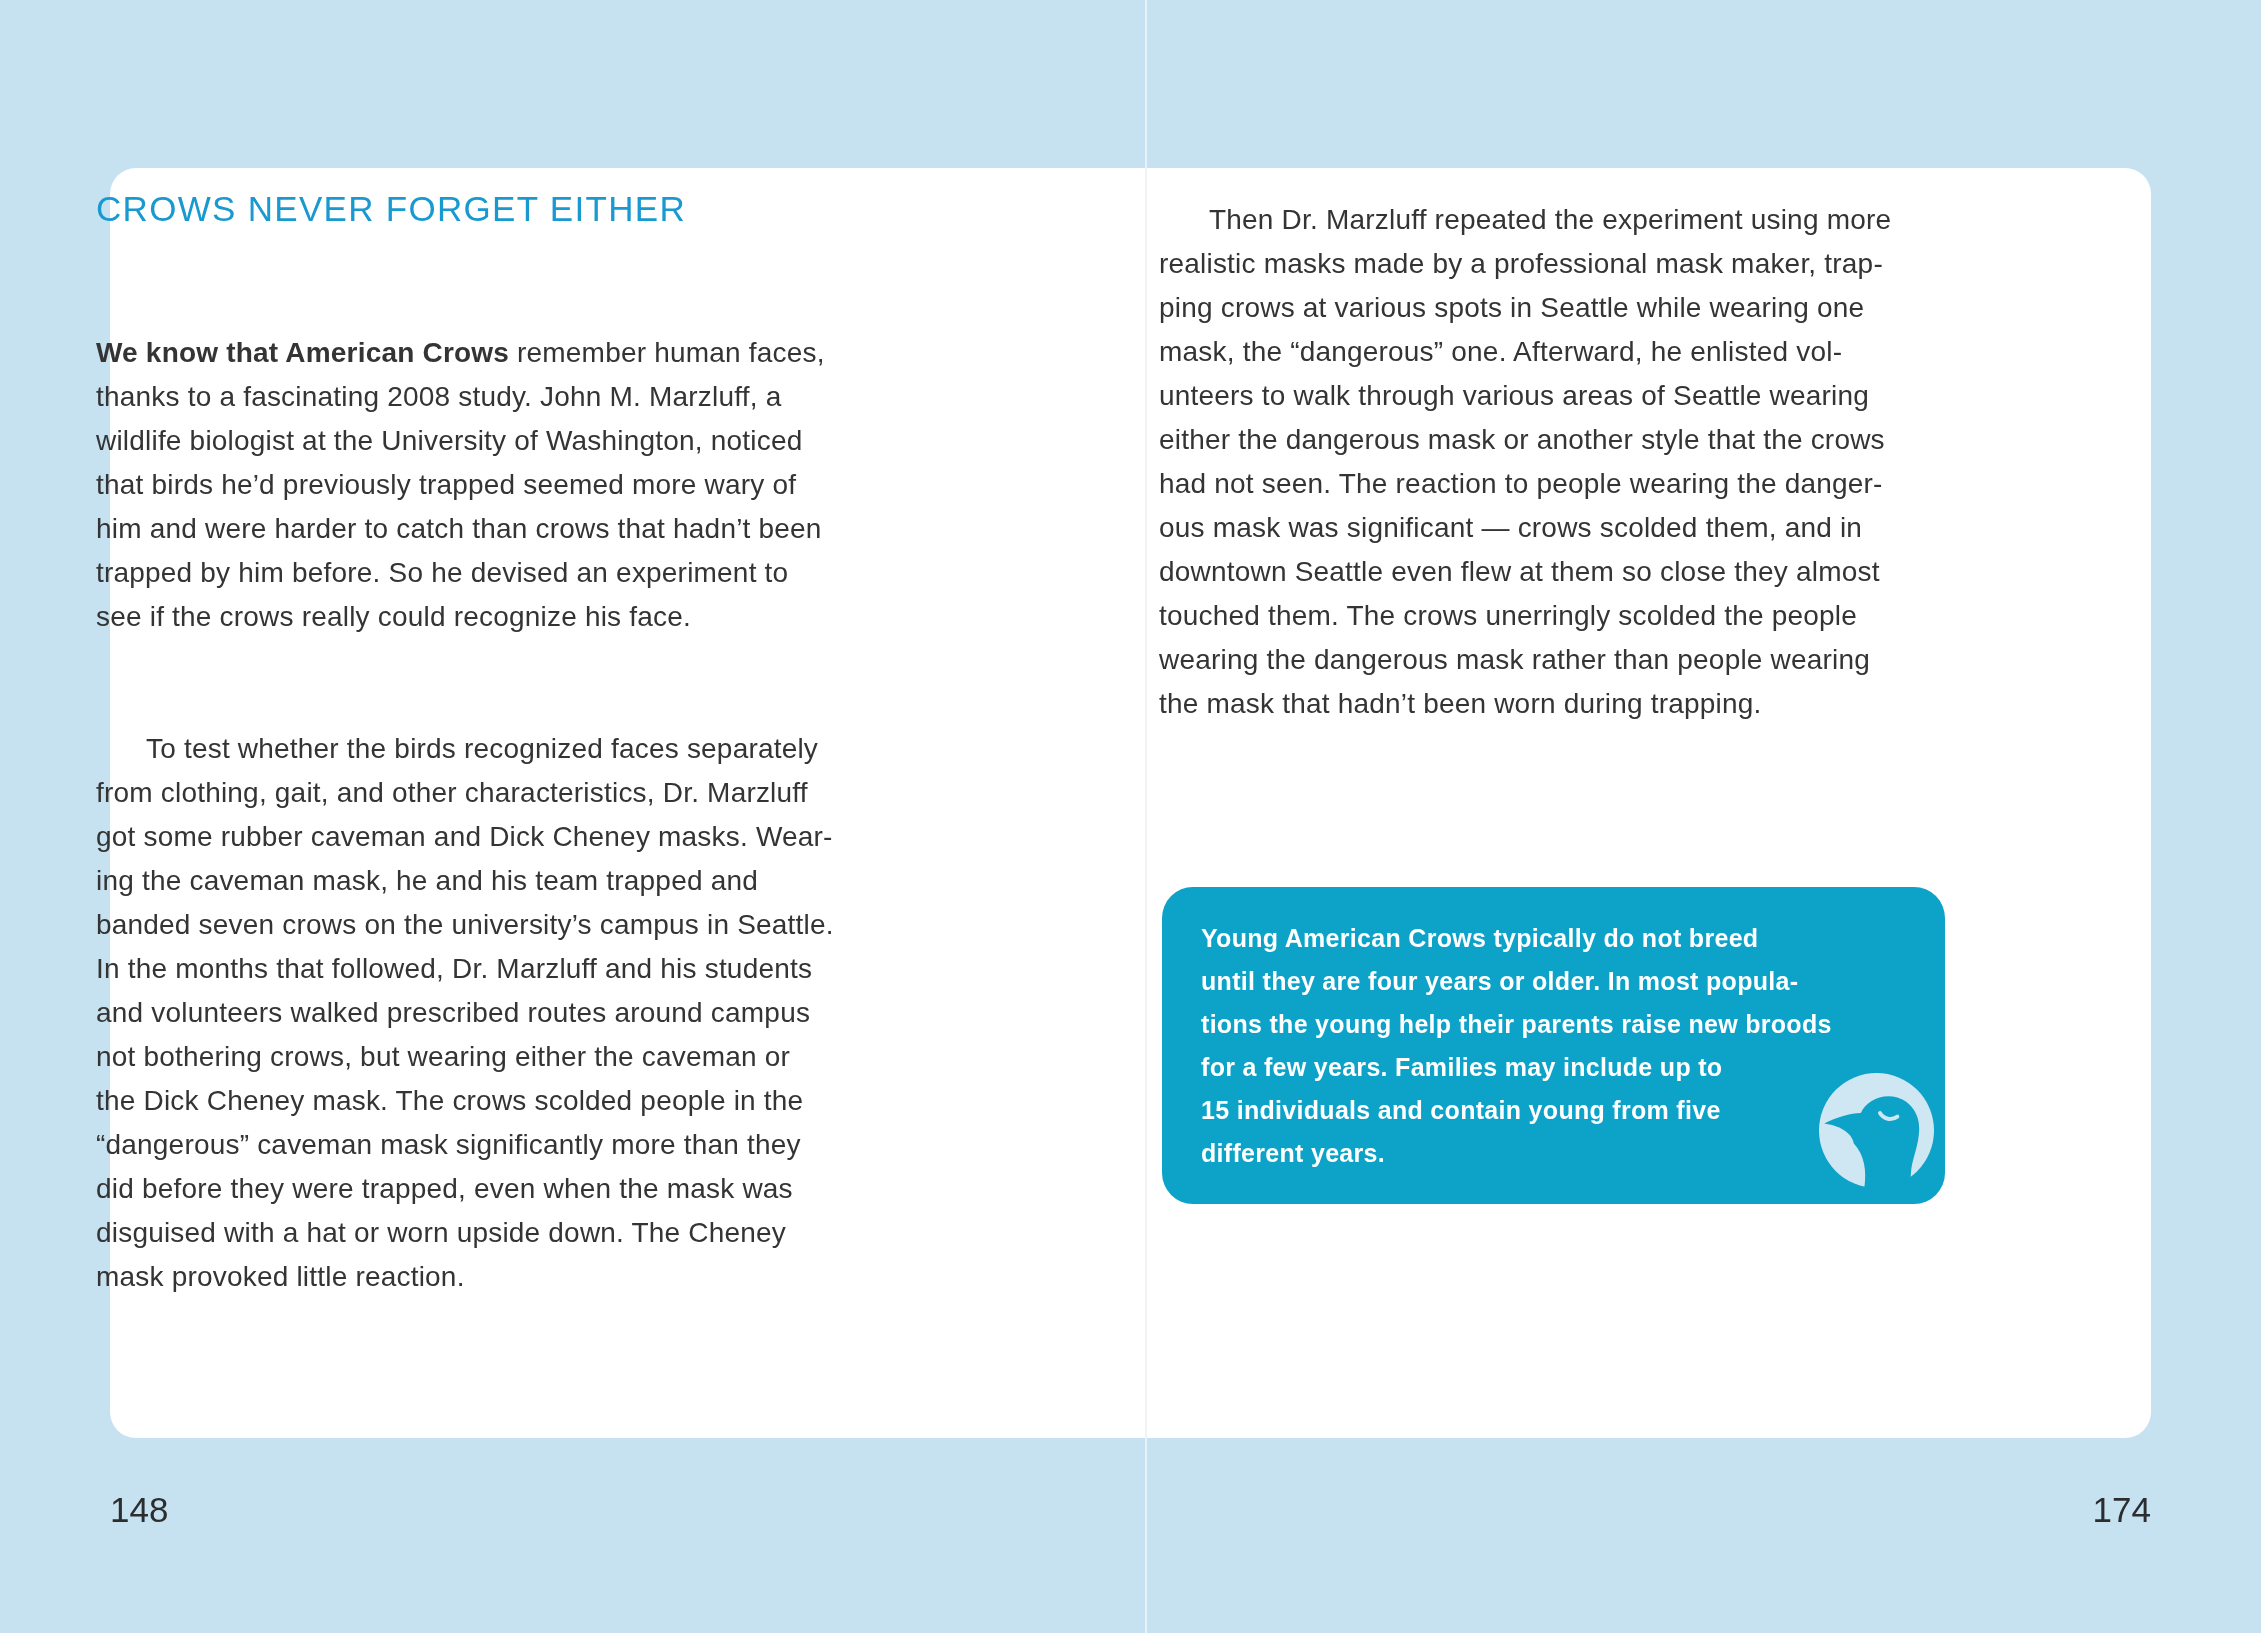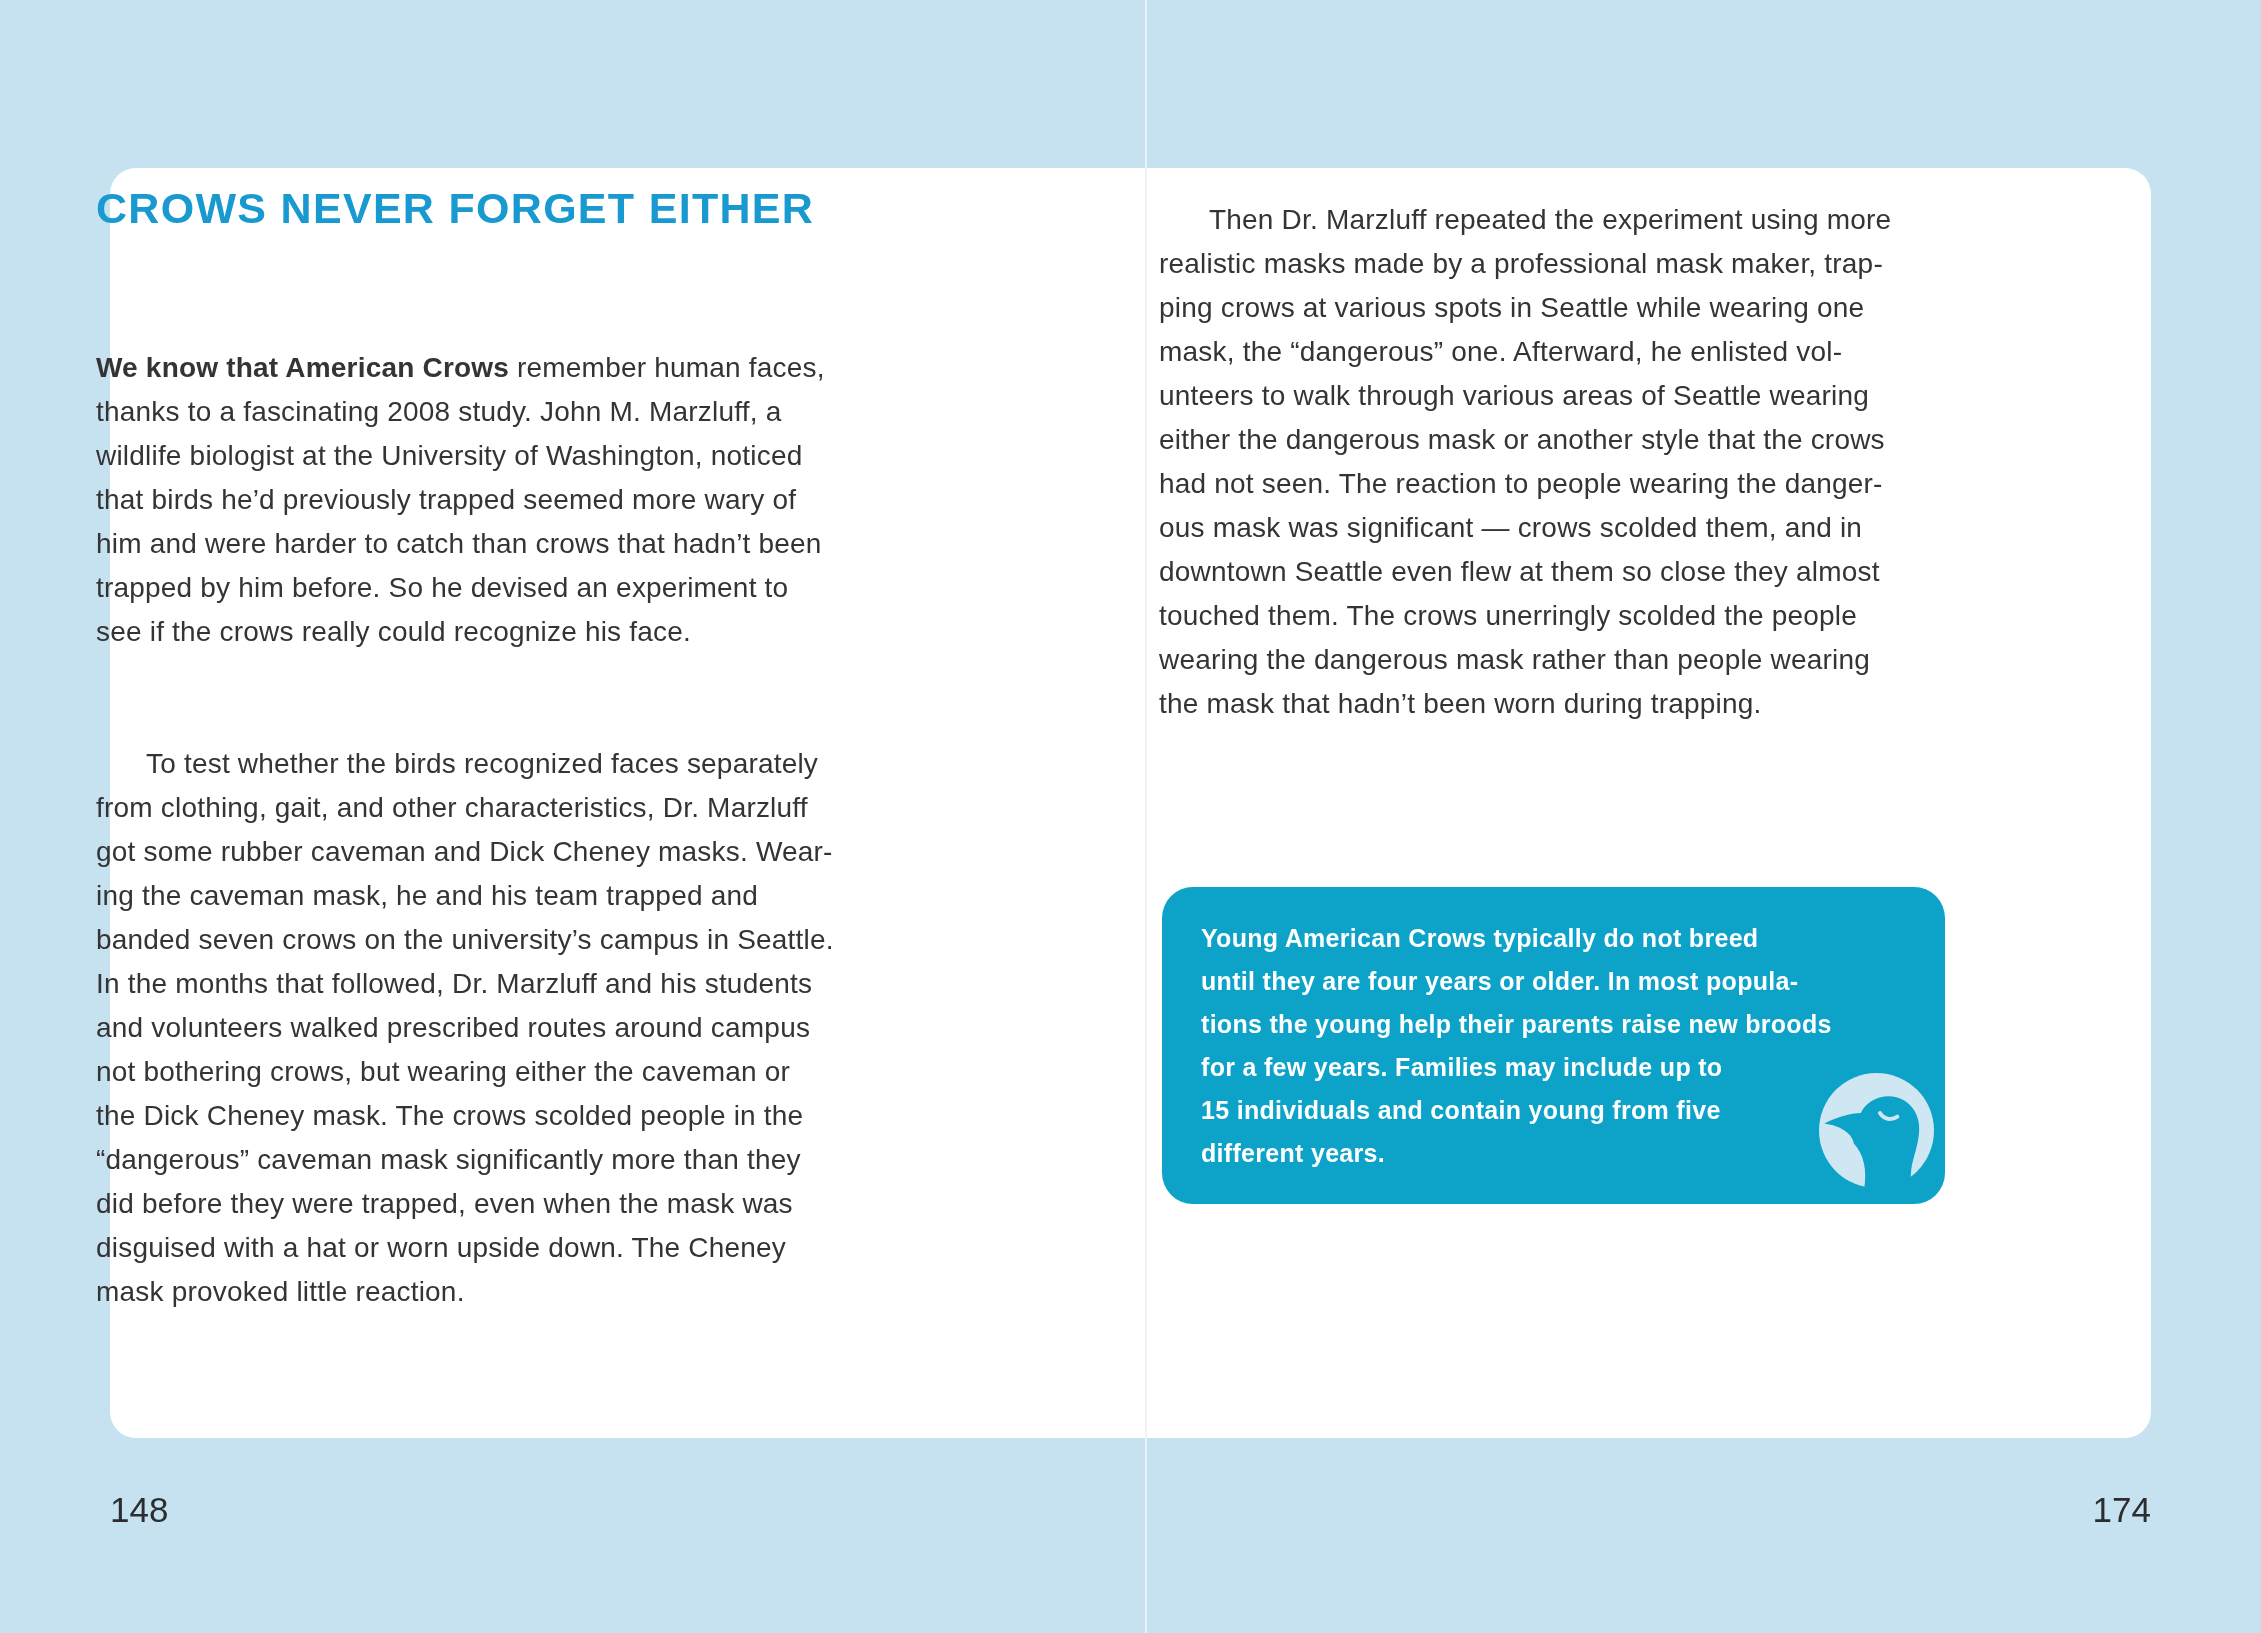--- a/index.html
+++ b/index.html
@@ -36,24 +36,24 @@
     width: 813px;
     color: var(--body_text, #343434);
     font-size: 28px;
     line-height: 44px;
     letter-spacing: 0.2px;
     white-space: pre;
   }
   .col-left  { left: 96px;  top: 99px; }
   .col-right { left: 1159px; top: 110px; }
   h1.heading {
-    margin: 0 0 28px 0;
-    font-size: 43px;
+    margin: 0 0 13px 0;
+    font-size: 35px;
     line-height: 43px;
-    font-weight: 700;
+    font-weight: 400;
     letter-spacing: 1.3px;
     color: var(--heading, #1899cf);
     white-space: normal;
   }
   p.body { margin: 0; }
   p.indent { text-indent: 50px; }
   .lead-bold { font-weight: 700; }
   .callout {
     position: absolute;
     left: 1162px; top: 887px;

